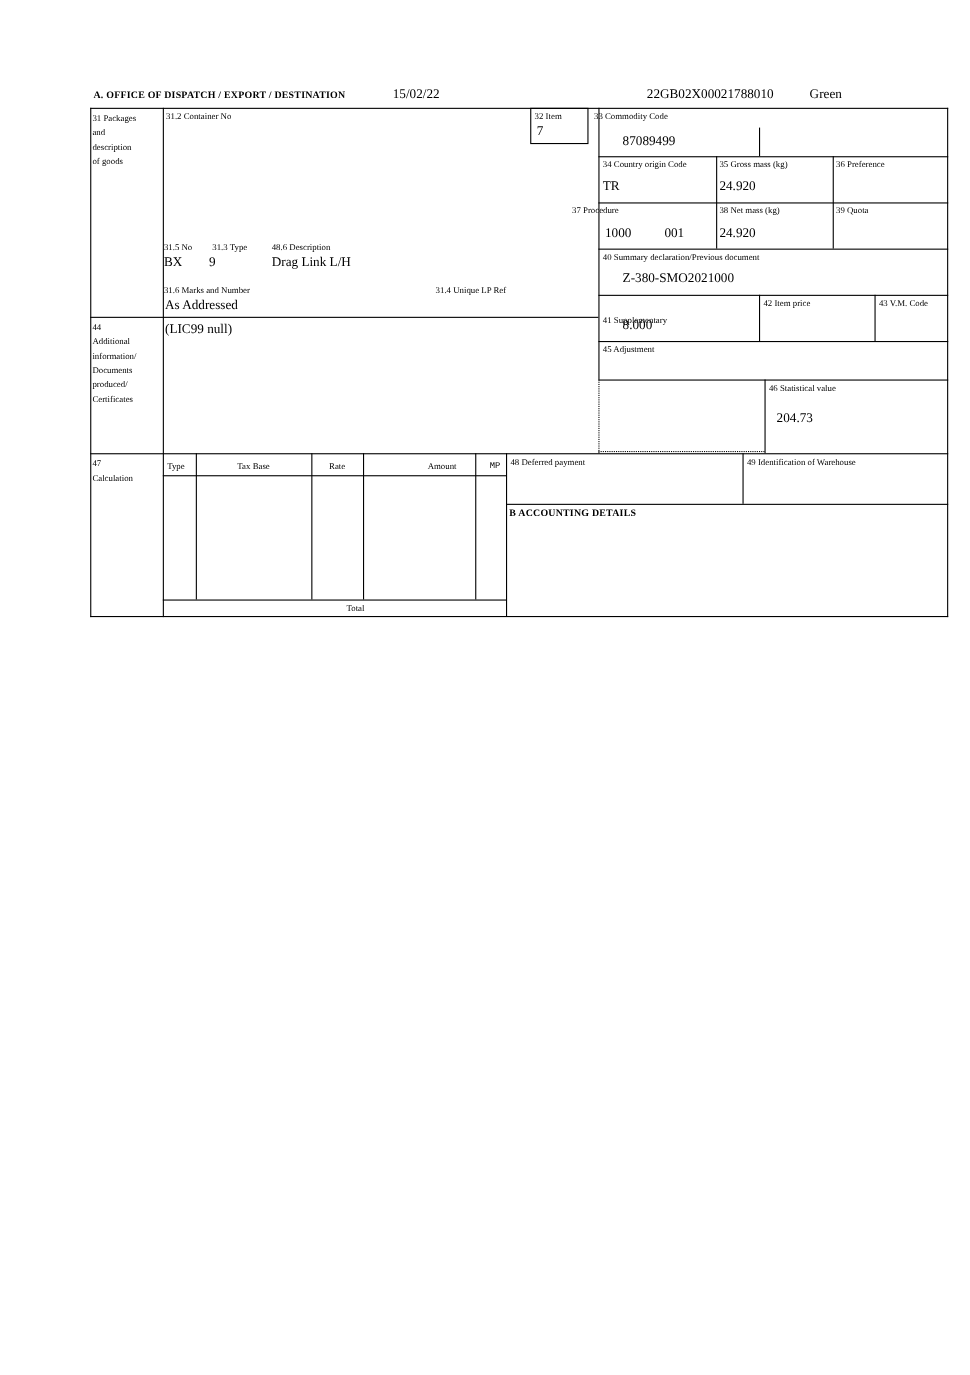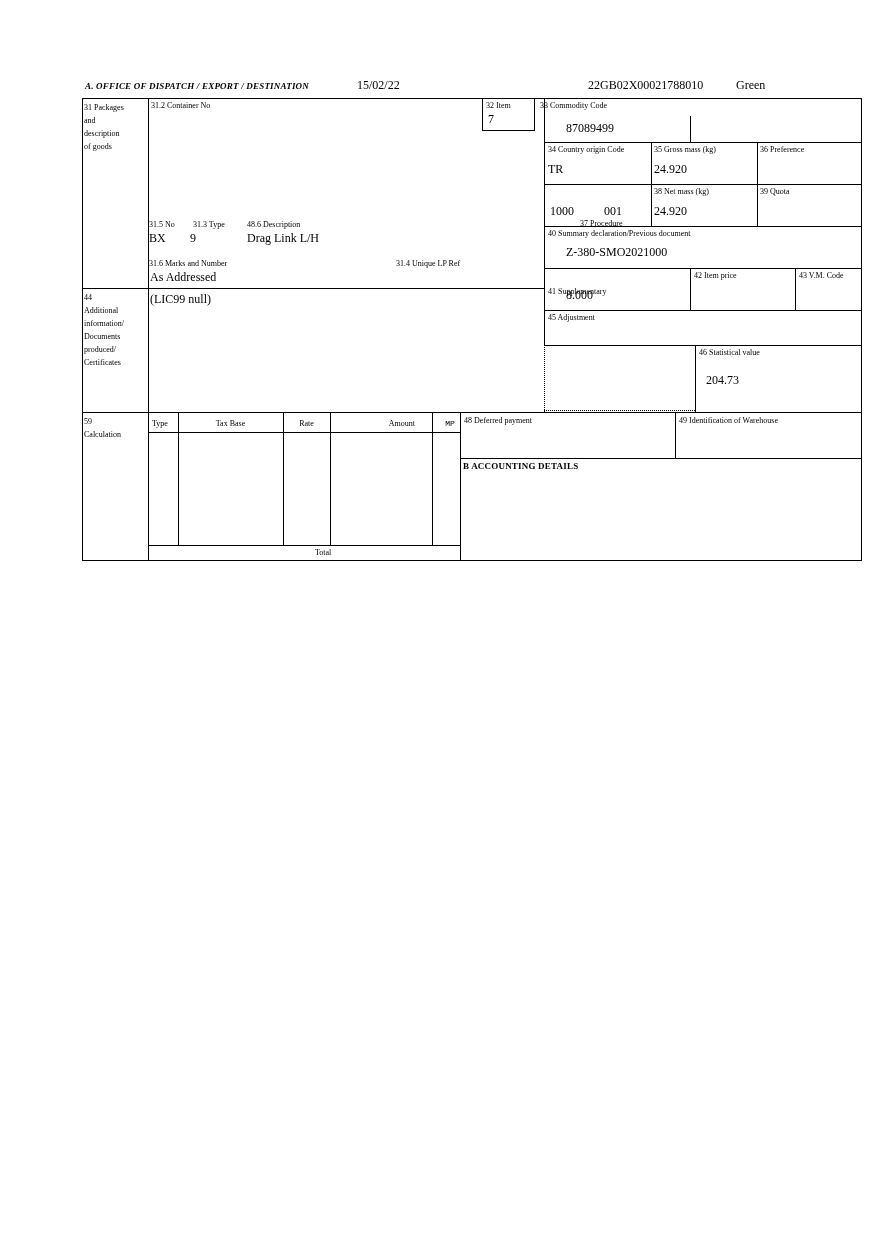--- a/index.html
+++ b/index.html
@@ -18,21 +18,21 @@
   .cell { position:absolute; font-size:8px; color:#000; }
   .ctr { text-align:center; }
   .rgt { text-align:right; }
   .box32rect { position:absolute; border:1px solid #000; background:transparent; }
 </style>
 </head>
 <body>
 
 <div class="page">
 
-  <div class="lblb" style="left:85px; top:81px;font-style:italic;">A.  OFFICE OF DISPATCH / EXPORT / DESTINATION</div>
+  <div class="lblb" style="left:85px; top:81px;">A.  OFFICE OF DISPATCH / EXPORT / DESTINATION</div>
   <div class="hdr" style="left:357px; top:78px;">15/02/22</div>
   <div class="hdr" style="left:588px; top:78px;">22GB02X00021788010</div>
   <div class="hdr" style="left:736px; top:78px;">Green</div>
 
   <div class="hl" style="left:82px; top:98px; width:780px;"></div>
   <div class="hl" style="left:82px; top:560px; width:780px;"></div>
   <div class="vl" style="left:82px; top:98px; height:463px;"></div>
   <div class="vl" style="left:861px; top:98px; height:463px;"></div>
   <div class="vl" style="left:148px; top:98px; height:463px;"></div>
   <div class="vl" style="left:544px; top:98px; height:247px;"></div>
@@ -72,21 +72,21 @@
   <div class="lblml" style="left:84px; top:101px;">31 Packages
 and
 description
 of goods</div>
   <div class="lbl" style="left:151px; top:101px;">31.2 Container No</div>
   <div class="lbl" style="left:486px; top:101px;">32 Item</div>
   <div class="lbl" style="left:540px; top:101px;font-family:Liberation Serif, serif;">33 Commodity Code</div>
   <div class="lbl" style="left:548px; top:145px;">34 Country origin Code</div>
   <div class="lbl" style="left:654px; top:145px;">35 Gross mass (kg)</div>
   <div class="lbl" style="left:760px; top:145px;">36 Preference</div>
-  <div class="lbl" style="left:580px; top:187px;margin-top:32px;">37 Procedure</div>
+  <div class="lbl" style="left:520px; top:187px;">37 Procedure</div>
   <div class="lbl" style="left:654px; top:187px;text-align:center;">38 Net mass (kg)</div>
   <div class="lbl" style="left:760px; top:187px;">39 Quota</div>
   <div class="lbl" style="left:548px; top:229px;">40 Summary declaration/Previous document</div>
   <div class="lbl" style="left:548px; top:271px;margin-top:16px;">41 Supplementary</div>
   <div class="lbl" style="left:694px; top:271px;text-align:right;">42 Item price</div>
   <div class="lbl" style="left:799px; top:271px;">43 V.M. Code</div>
   <div class="lbl" style="left:548px; top:313px;">45 Adjustment</div>
   <div class="lbl" style="left:699px; top:348px;">46 Statistical value</div>
 
   <div class="lbl" style="left:149px; top:220px;">31.5 No</div>
@@ -94,21 +94,21 @@
   <div class="lbl" style="left:247px; top:220px;">48.6 Description</div>
   <div class="lbl" style="left:149px; top:259px;">31.6 Marks and Number</div>
   <div class="lbl" style="left:396px; top:259px;">31.4 Unique LP Ref</div>
 
   <div class="lblml" style="left:84px; top:291px;">44
 Additional
 information/
 Documents
 produced/
 Certificates</div>
-  <div class="lblml" style="left:84px; top:415px;">59
+  <div class="lblml" style="left:84px; top:415px;">47
 Calculation</div>
   <div class="lbl" style="left:464px; top:416px;">48 Deferred payment</div>
   <div class="lbl" style="left:679px; top:416px;">49 Identification of Warehouse</div>
   <div class="lblb" style="left:463px; top:461px;">B ACCOUNTING DETAILS</div>
 
   <div class="cell" style="left:152px; top:419px; width:24px;">Type</div>
   <div class="cell ctr" style="left:178px; top:419px; width:105px;">Tax Base</div>
   <div class="cell ctr" style="left:283px; top:419px; width:47px;">Rate</div>
   <div class="cell rgt" style="left:330px; top:419px; width:102px; padding-right:17px;">Amount</div>
   <div class="cell ctr" style="left:436px; top:419px; width:28px;font-family:Liberation Mono, monospace;">MP</div>

